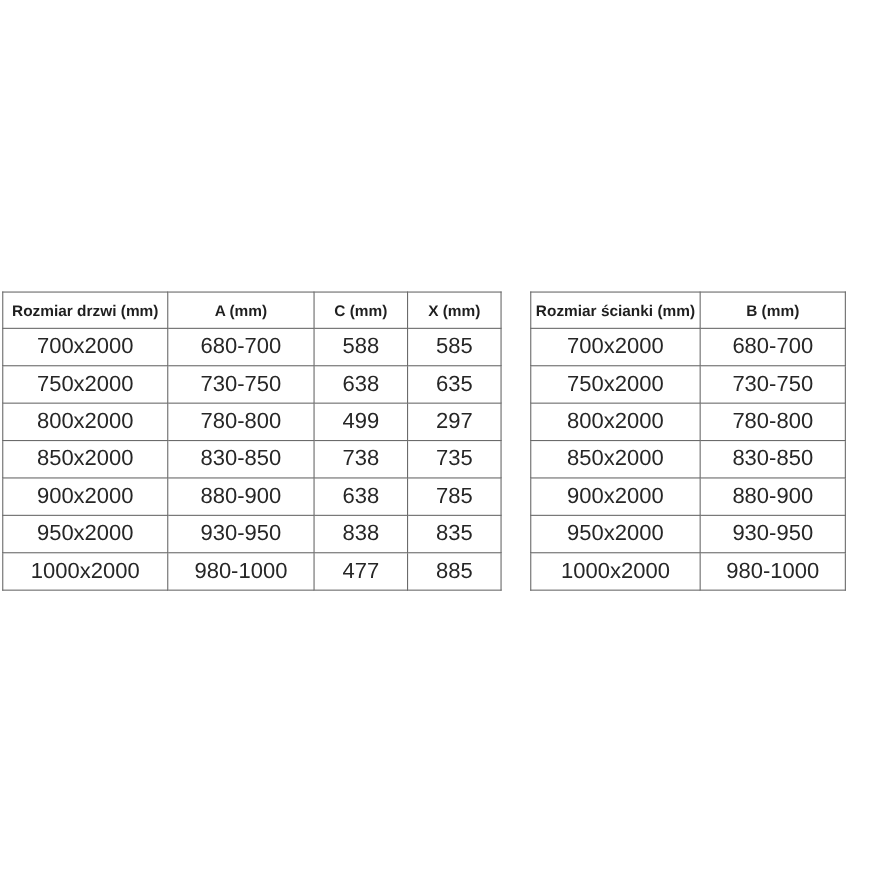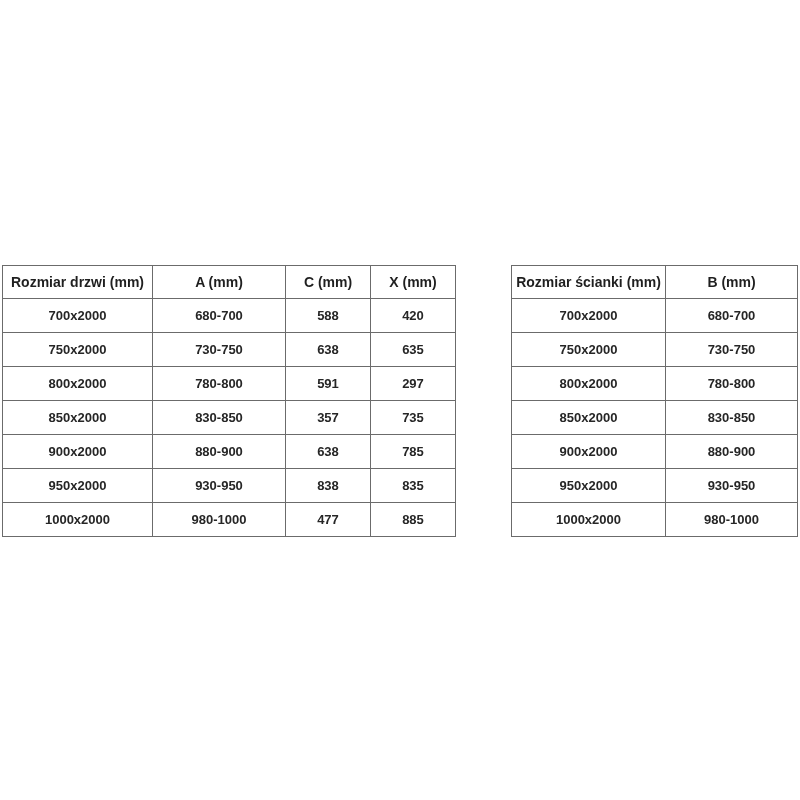--- a/index.html
+++ b/index.html
@@ -31,31 +31,31 @@
     white-space: nowrap;
   }
   table.spec-table th {
     height: 32px;
     font-size: 14px;
     font-weight: bold;
     color: #1f1f1f;
   }
   table.spec-table td {
     height: 33px;
-    font-size: 13px;
-    font-weight: bold;
+    font-size: 20px;
+    font-weight: normal;
     color: #262626;
   }
   #doors-table {
     left: 2px;
     top: 265px;
     width: 453px;
   }
   #walls-table {
-    left: 511px;
+    left: 482px;
     top: 265px;
     width: 286px;
   }
 </style>
 </head>
 <body>
 
 <div class="canvas">
 
   <table class="spec-table" id="doors-table">
@@ -71,38 +71,38 @@
         <th>A (mm)</th>
         <th>C (mm)</th>
         <th>X (mm)</th>
       </tr>
     </thead>
     <tbody>
       <tr>
         <td>700x2000</td>
         <td>680-700</td>
         <td>588</td>
-        <td>420</td>
+        <td>585</td>
       </tr>
       <tr>
         <td>750x2000</td>
         <td>730-750</td>
         <td>638</td>
         <td>635</td>
       </tr>
       <tr>
         <td>800x2000</td>
         <td>780-800</td>
-        <td>591</td>
+        <td>499</td>
         <td>297</td>
       </tr>
       <tr>
         <td>850x2000</td>
         <td>830-850</td>
-        <td>357</td>
+        <td>738</td>
         <td>735</td>
       </tr>
       <tr>
         <td>900x2000</td>
         <td>880-900</td>
         <td>638</td>
         <td>785</td>
       </tr>
       <tr>
         <td>950x2000</td>

